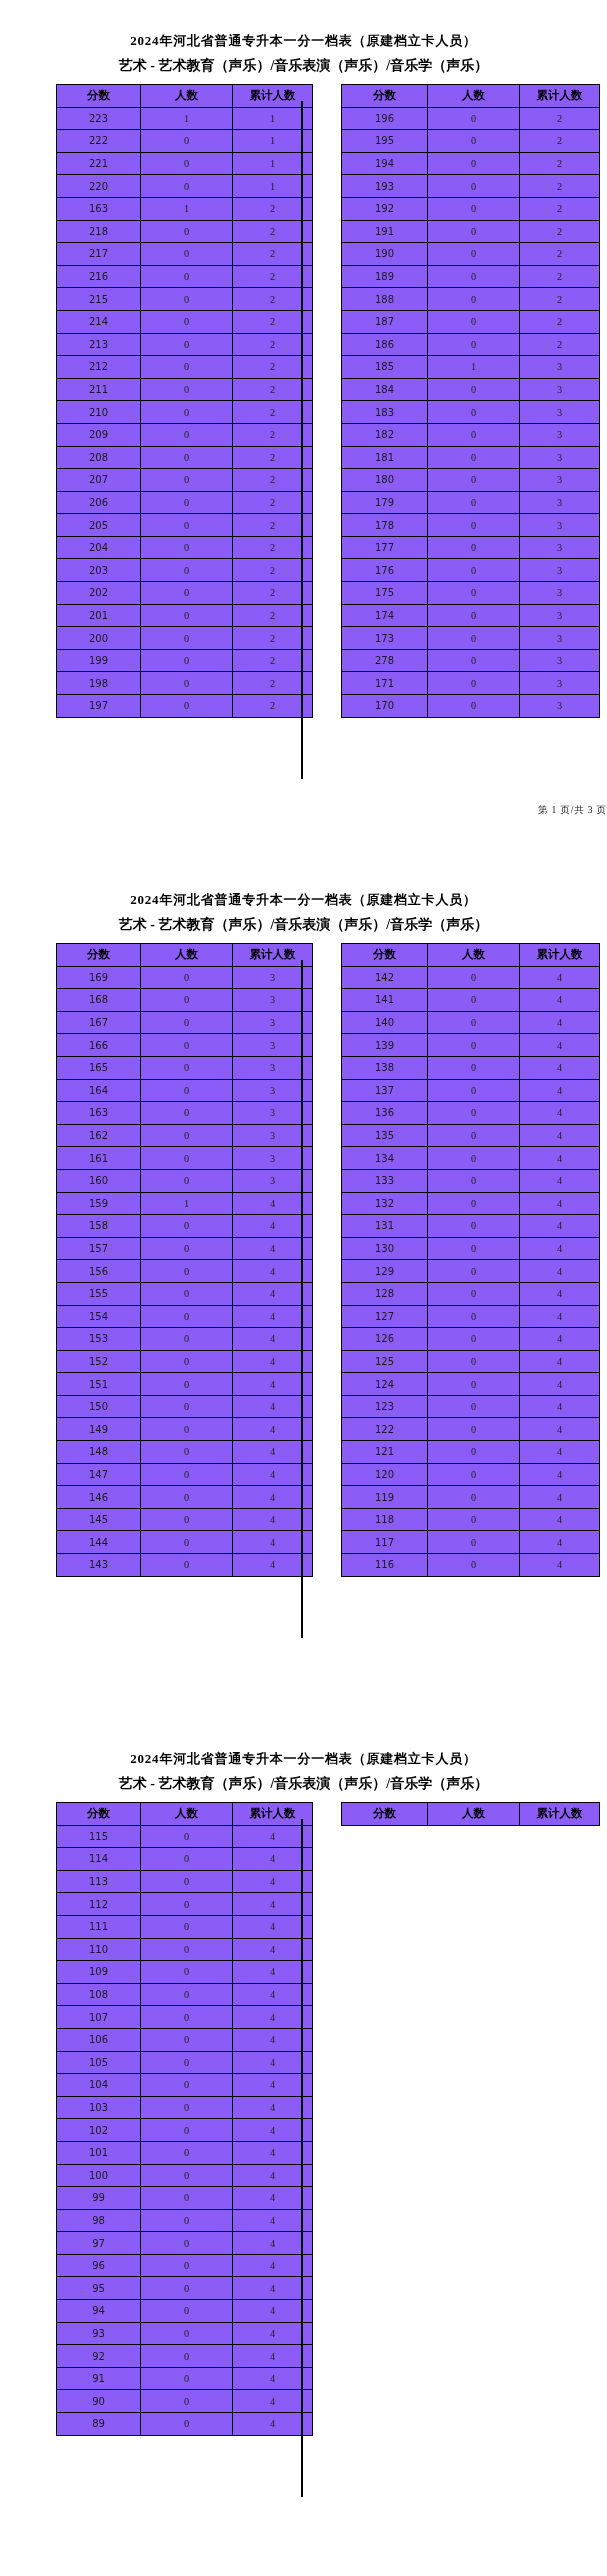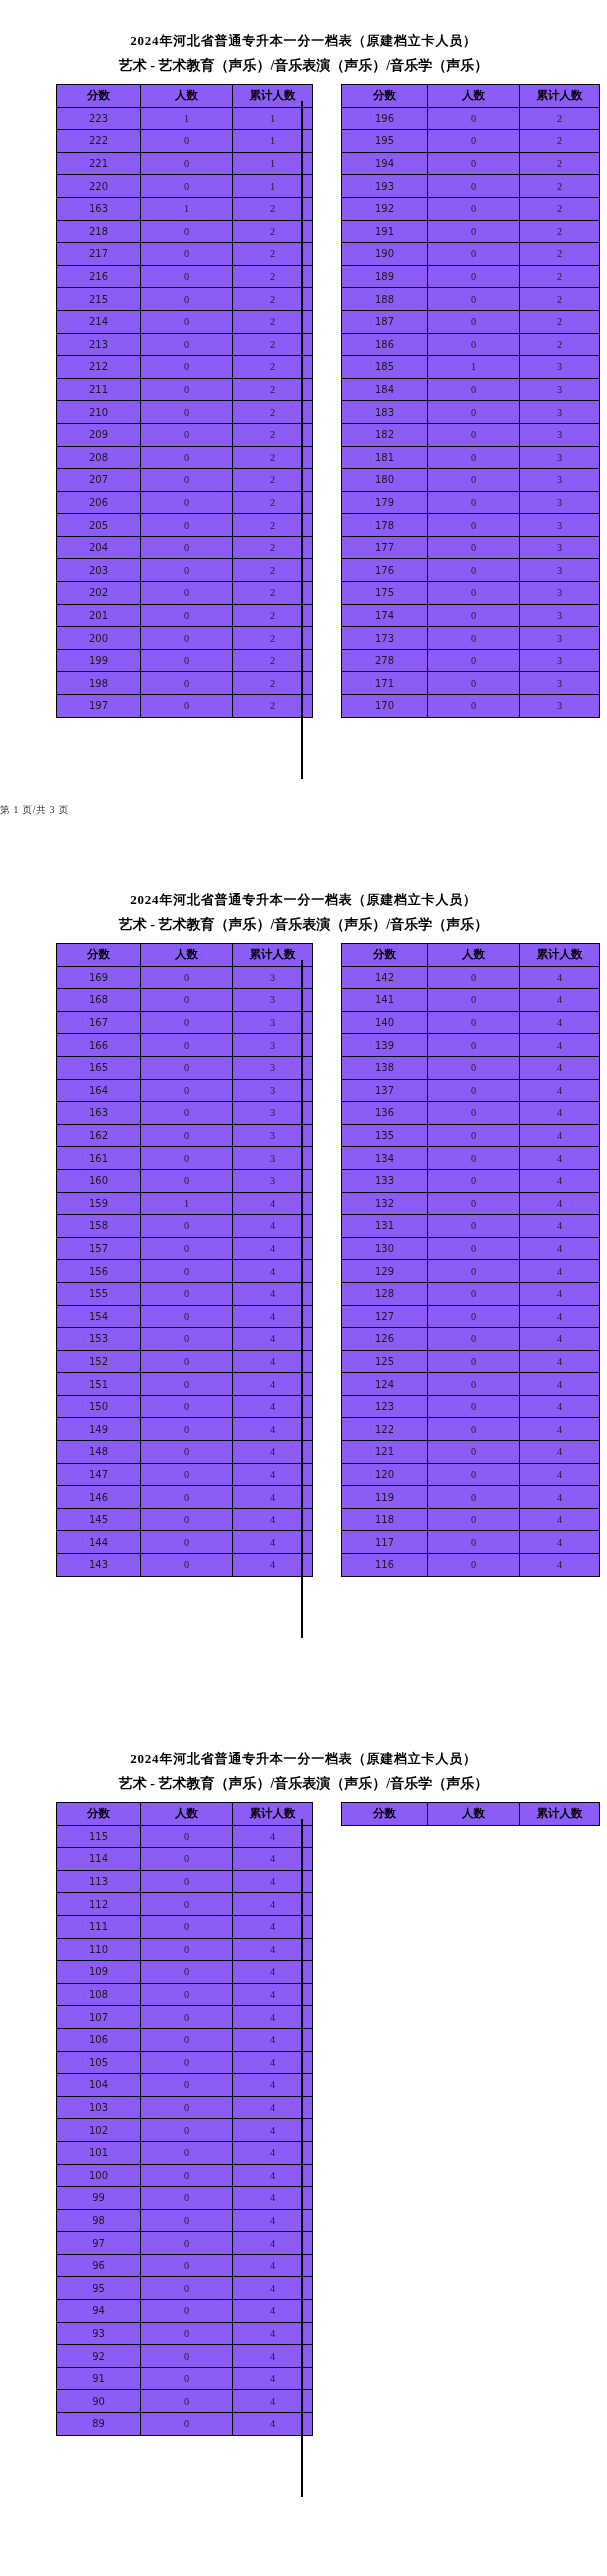--- a/index.html
+++ b/index.html
@@ -76,21 +76,21 @@
     top: 101px;
     width: 1.5px;
     height: 678px;
     background: #000;
   }
 
   .page-footer {
     position: absolute;
     top: 804px; left: 0;
     width: 100%;
-    text-align: left;
+    text-align: right;
     font-size: 9.6px;
     color: #222;
     letter-spacing: 0.8px;
   }
 </style>
 </head>
 <body>
 
 <section class="page">
   <div class="doc-title">2024年河北省普通专升本一分一档表（原建档立卡人员）</div>

